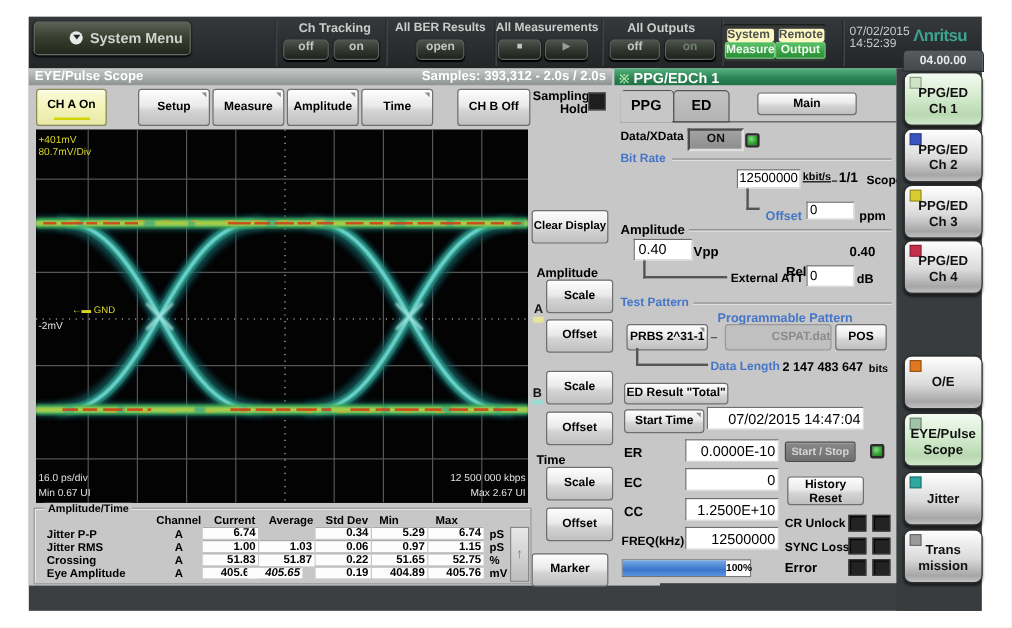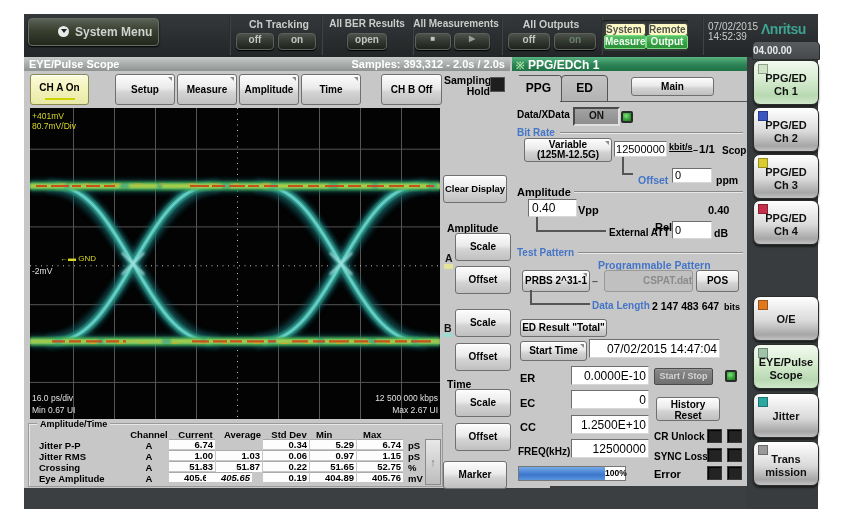--- a/index.html
+++ b/index.html
@@ -266,21 +266,20 @@
     <div class="ab" style="left:5px;top:19px;width:43px;height:26px;background:#c6c7c6;"></div>
     <div class="ab" style="left:6px;top:18px;width:41px;text-align:center;line-height:26px;font-weight:bold;font-size:12px;">PPG</div>
     <div class="ab btn" style="left:119px;top:20px;width:81px;height:17px;line-height:17px;">Main</div>
 
     <div class="ab blk" style="left:5px;top:52px;font-size:10px;">Data/XData</div>
     <div class="ab" style="left:61px;top:50px;width:43px;height:15px;background:linear-gradient(#a2a2a2,#8e8e8e);border:2px solid;border-color:#4a4a4a #e0e0e0 #e0e0e0 #4a4a4a;text-align:center;line-height:14px;font-weight:bold;font-size:10px;color:#111;">ON</div>
     <div class="ab led" style="left:109px;top:54px;width:8px;height:8px;"></div>
 
     <div class="ab blu" style="left:5px;top:70px;font-size:10px;">Bit Rate</div>
     <div class="ab hline" style="left:48px;top:75px;width:183px;"></div>
-    <div class="ab btn corner" style="left:12px;top:81px;width:86px;height:22px;font-size:10px;line-height:10px;"><span style="position:relative;top:1px;">Variable<br>(125M-12.5G)</span></div>
     <div class="ab input" style="left:102px;top:84px;width:51px;height:14px;font-size:11px;text-align:center;line-height:15px;">12500000</div>
     <div class="ab blk" style="left:157px;top:85px;font-size:9px;text-decoration:underline;">kbit/s</div>
     <div class="ab blk" style="left:181px;top:88px;font-size:9px;">–</div>
       <div class="ab blk" style="left:187px;top:86px;font-size:11.5px;">1/1</div>
     <div class="ab blk" style="left:210px;top:88px;font-size:10px;">Scope</div>
     <div class="ab elbow" style="left:110px;top:100px;width:9px;height:16px;"></div>
     <div class="ab blu" style="left:126px;top:117px;">Offset</div>
     <div class="ab input" style="left:160px;top:111px;width:36px;height:13px;font-size:11px;padding-left:2px;">0</div>
     <div class="ab blk" style="left:204px;top:117px;">ppm</div>
 
@@ -330,21 +329,21 @@
     <div class="ab" style="left:6px;top:409px;width:106px;height:13px;border:1px solid #777;background:#fff;">
       <div class="ab" style="left:0;top:0;width:86px;height:13px;background:linear-gradient(#76aae8,#3a76cc 60%,#5c94dc);"></div>
       <div class="ab" style="left:86px;top:0;width:20px;height:13px;color:#000;font-weight:bold;font-size:8.5px;text-align:center;line-height:13px;">100%</div>
     </div>
     <div class="ab blk" style="left:142px;top:411px;font-size:11px;">Error</div>
     <div class="ab sq" style="left:195px;top:409px;"></div>
       <div class="ab sq" style="left:215px;top:409px;"></div>
   </div>
 
   <div class="ab" style="left:723px;top:43px;width:71px;height:452px;background:#383c3e;"></div>
-  <div class="ab" style="left:728px;top:27px;width:66px;height:17px;background:linear-gradient(#585c5e,#45494b);border:1px solid #2a2d2f;border-radius:5px 5px 0 0;color:#e8eaea;font-weight:bold;font-size:10px;line-height:17px;">04.00.00</div>
+  <div class="ab" style="left:728px;top:27px;width:66px;height:17px;background:linear-gradient(#585c5e,#45494b);border:1px solid #2a2d2f;border-radius:5px 5px 0 0;color:#e8eaea;font-weight:bold;font-size:10px;text-align:center;line-height:17px;">04.00.00</div>
   <div class="ab sbtn sel" style="top:46px;"><span class="sico" style="background:#cfe4c6;"></span><span style="position:relative;top:11px;display:inline-block;line-height:13px;">PPG/ED<br>Ch 1</span></div>
   <div class="ab sbtn" style="top:93px;"><span class="sico" style="background:#3a55c0;"></span><span style="position:relative;top:11px;display:inline-block;line-height:13px;">PPG/ED<br>Ch 2</span></div>
   <div class="ab sbtn" style="top:140px;"><span class="sico" style="background:#d8cc30;"></span><span style="position:relative;top:11px;display:inline-block;line-height:13px;">PPG/ED<br>Ch 3</span></div>
   <div class="ab sbtn" style="top:186px;"><span class="sico" style="background:#c62f4a;"></span><span style="position:relative;top:11px;display:inline-block;line-height:13px;">PPG/ED<br>Ch 4</span></div>
   <div class="ab sbtn" style="top:282px;"><span class="sico" style="background:#e0781f;"></span><span style="position:relative;top:16px;display:inline-block;">O/E</span></div>
   <div class="ab sbtn sel" style="top:330px;"><span class="sico" style="background:#9fc2a8;"></span><span style="position:relative;top:11px;display:inline-block;line-height:13px;">EYE/Pulse<br>Scope</span></div>
   <div class="ab sbtn" style="top:379px;"><span class="sico" style="background:#2da8a0;"></span><span style="position:relative;top:16px;display:inline-block;">Jitter</span></div>
   <div class="ab sbtn" style="top:427px;"><span class="sico" style="background:#9a9a9a;"></span><span style="position:relative;top:11px;display:inline-block;line-height:13px;">Trans<br>mission</span></div>
 </div>
 

